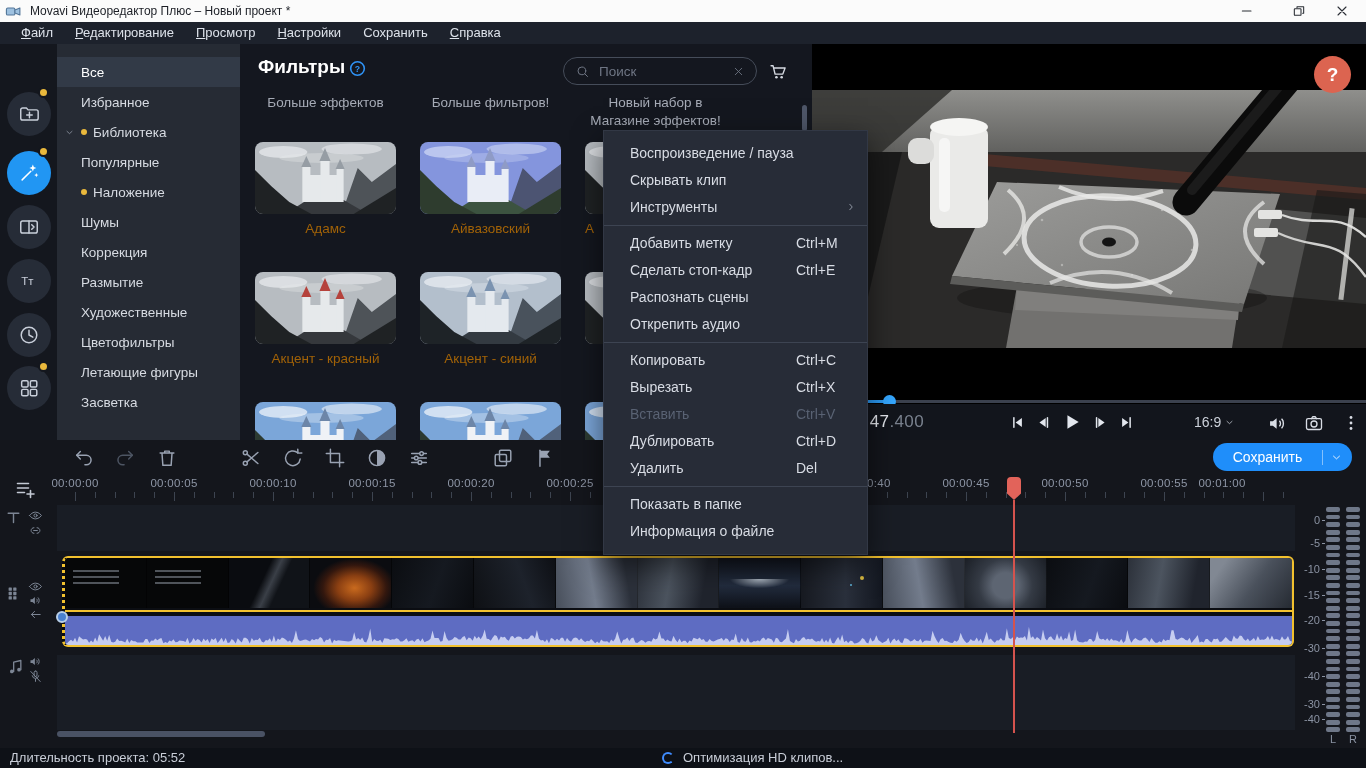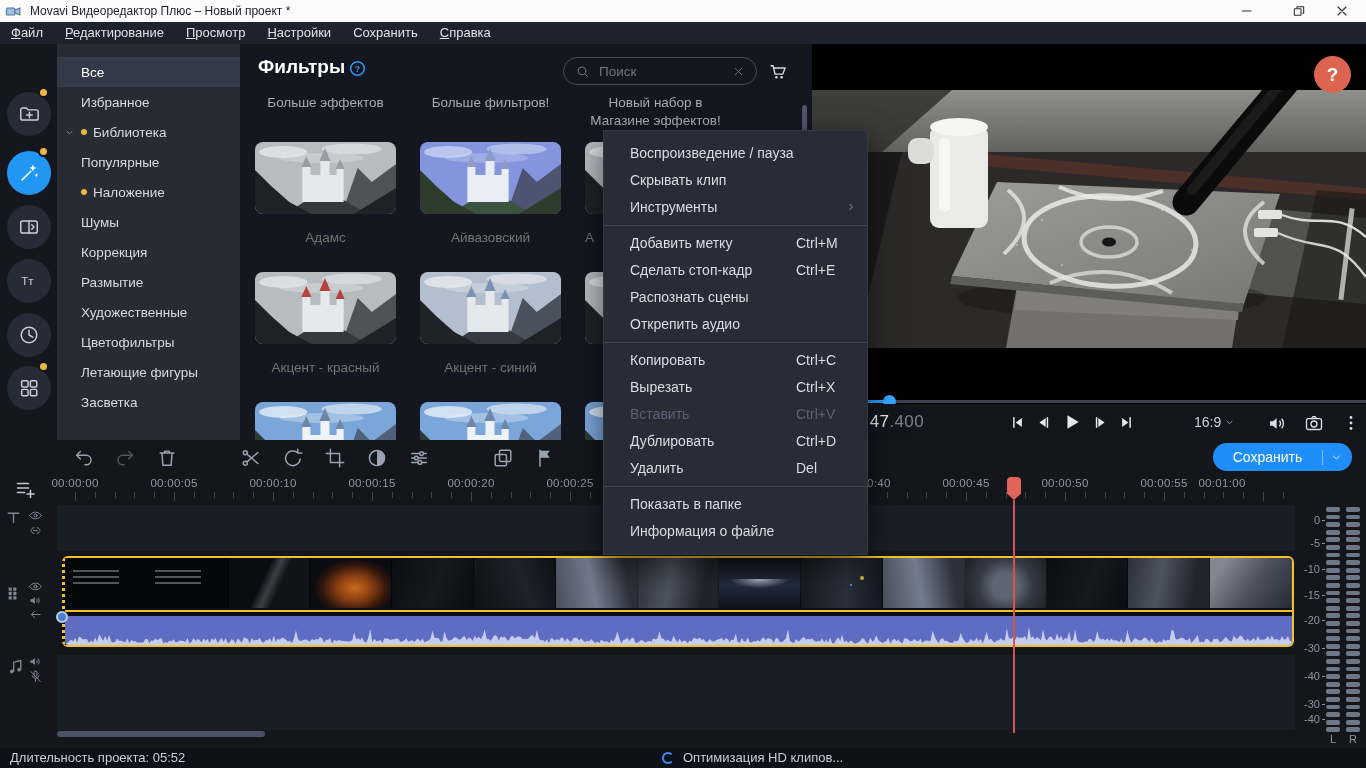--- a/index.html
+++ b/index.html
@@ -11,21 +11,21 @@
 
   
   .titlebar{position:absolute;left:0;top:0;width:1366px;height:22px;background:#fbfbfb;
             color:#1c1f26;font-size:12px;display:flex;align-items:center;z-index:2}
   .applogo{margin-left:5px;color:#54779a}
   .wtitle{margin-left:8px}
   .wctl{position:absolute;top:3px;width:16px;height:16px;color:#2a2e35}
 
   
   .menubar{position:absolute;left:0;top:22px;width:1366px;height:22px;background:#1d222c;
-           display:flex;align-items:center;color:#dde2ea;font-size:13px}
+           display:flex;align-items:center;padding-left:10px;color:#dde2ea;font-size:13px}
   .mitem{padding:0 11px;line-height:22px}
 
   
   .rail{position:absolute;left:0;top:44px;width:57px;height:396px;background:#14171e}
   .railbtn{position:absolute;left:7px;width:44px;height:44px;border-radius:50%;background:#262c37;
            color:#c9cfda;display:flex;align-items:center;justify-content:center}
   .railbtn.active{background:#2196f3;color:#fff}
   .raildot{position:absolute;left:40px;width:7px;height:7px;border-radius:50%;background:#e9b83c;
            box-shadow:0 0 0 2px #14171e;z-index:2}
 
@@ -48,21 +48,21 @@
              border-radius:14px;display:flex;align-items:center;padding:0 11px;gap:9px;color:#6f7684}
   .searchinput{flex:1;min-width:0;border:none;background:transparent;outline:none;color:#86efac;
                font-size:13.5px;font-family:"Liberation Sans",sans-serif}
   .searchinput::placeholder{color:#6f7684}
   .fcart{position:absolute;left:528px;top:17px;color:#d6dae2}
   .promo{position:absolute;top:50px;text-align:center;font-size:13.5px;line-height:1.3;color:#a6abb6}
   .fscroll{position:absolute;left:562px;top:61px;width:5px;height:26px;border-radius:3px;background:#4e5668}
   .fcard{position:absolute;width:141px}
   .fthumb{width:141px;height:72px;border-radius:8px;overflow:hidden;background:#22262e}
   .fthumb svg{width:100%;height:100%;display:block}
-  .flabel{margin-top:16px;text-align:center;font-size:13.5px;color:#737373}
+  .flabel{margin-top:7px;text-align:center;font-size:13.5px;color:#a16207}
   .flabel.left{text-align:left}
 
   
   .preview{position:absolute;left:812px;top:44px;width:554px;height:396px;background:#000;overflow:hidden}
   .scene{position:absolute;left:0;top:46px;width:554px;height:258px}
   .help-btn{position:absolute;left:502px;top:12px;width:37px;height:37px;border-radius:50%;background:#dc6450;
             color:#fff;font-size:19px;font-weight:bold;display:flex;align-items:center;justify-content:center;z-index:3}
   .help-btn::after{content:'?'}
   .seek{position:absolute;left:0;top:356px;width:554px;height:3px;background:#3b414e}
   .seek-progress{position:absolute;left:0;top:0;height:3px;width:78px;background:#2b9bf6}

